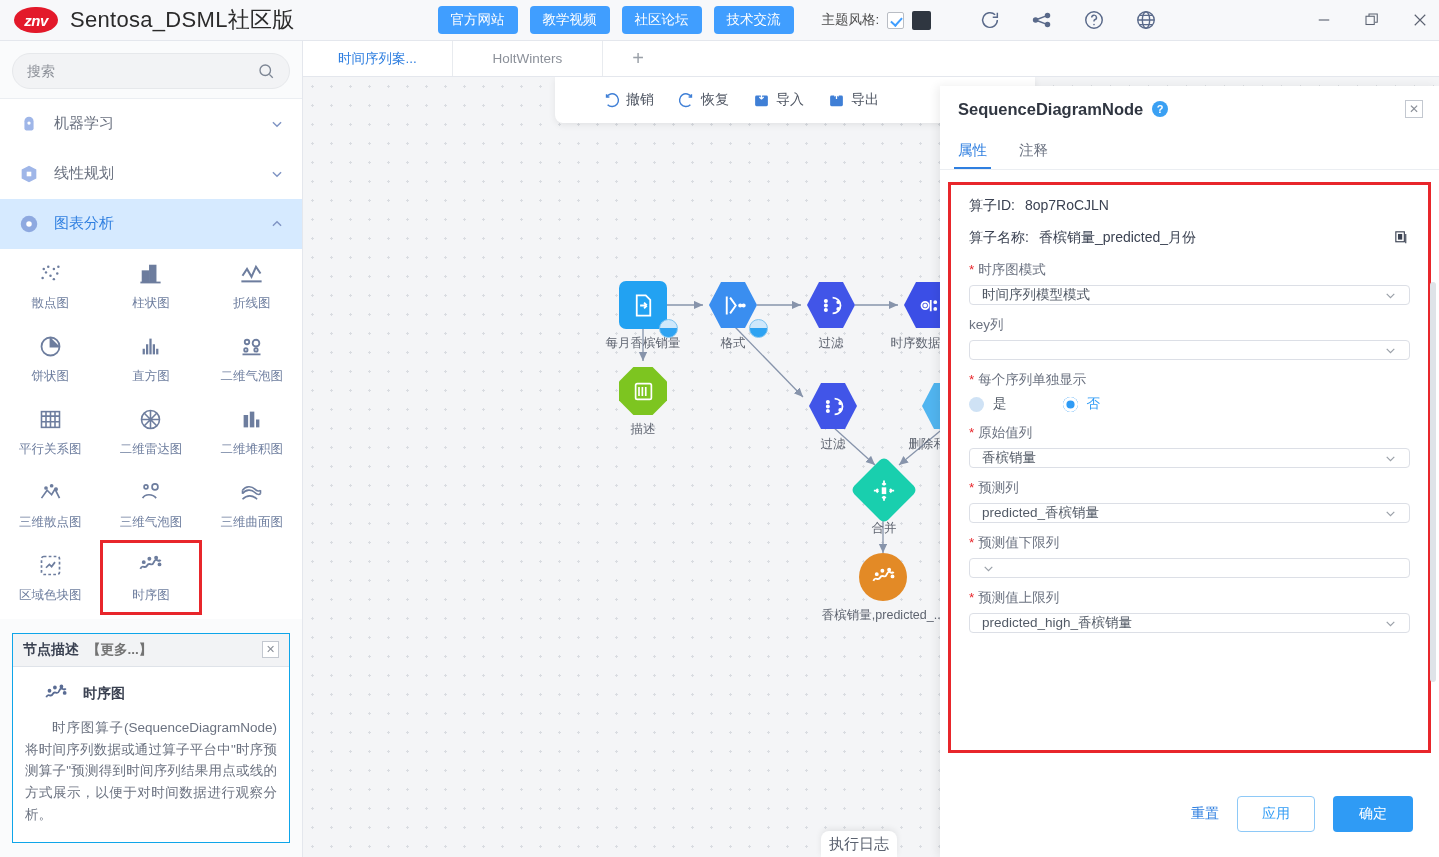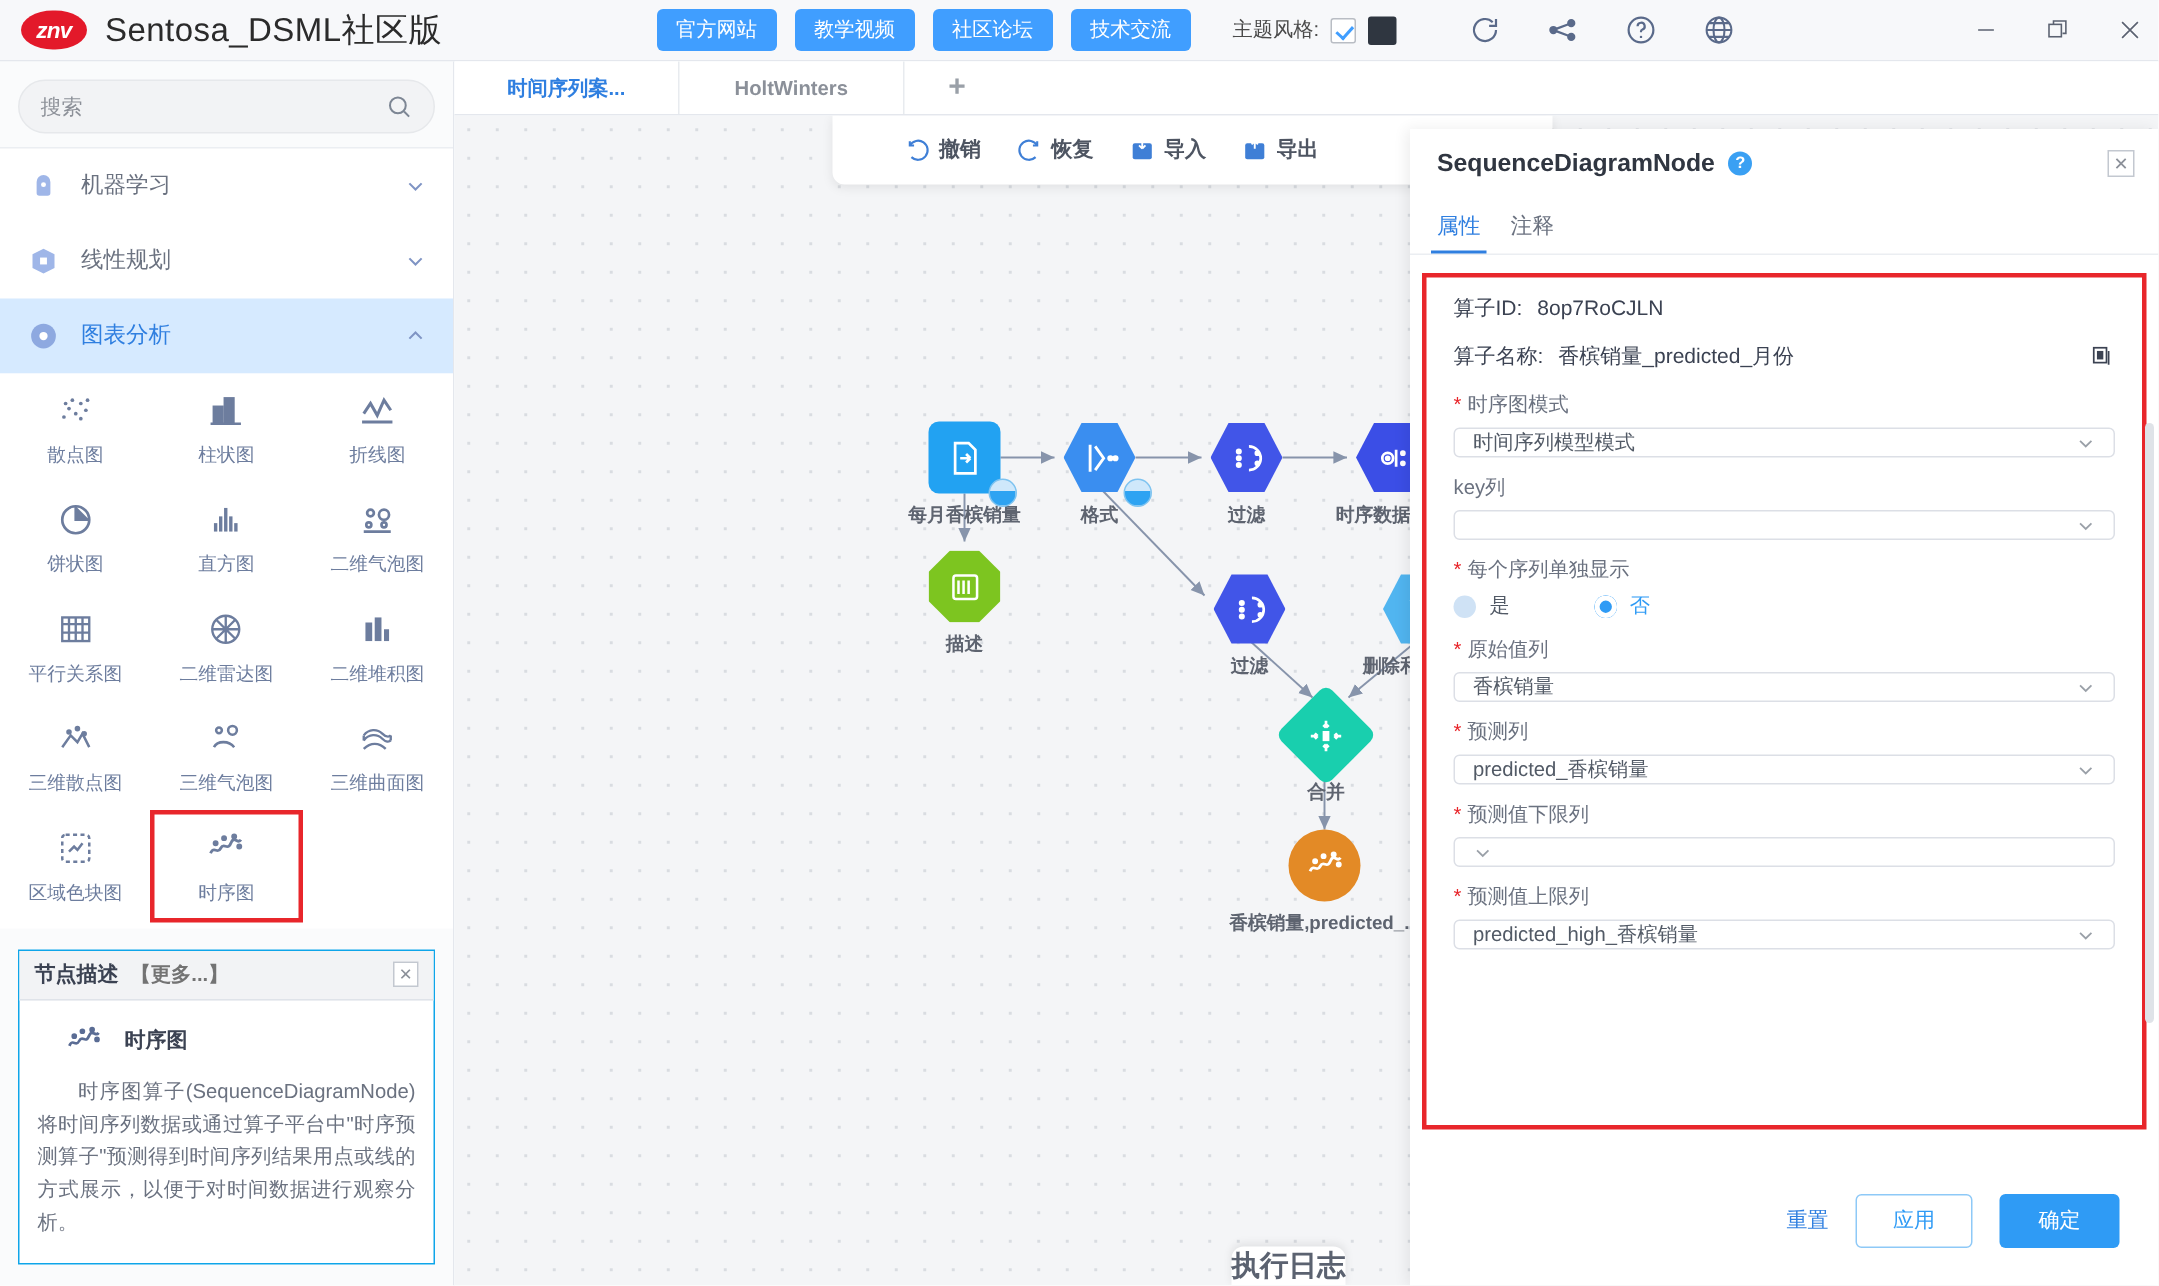--- a/index.html
+++ b/index.html
@@ -109,21 +109,21 @@
   .desc-body { padding: 14px 12px 16px 12px; }
   .desc-node { display: flex; align-items: center; gap: 14px; padding-left: 18px; }
   .desc-node-ico { width: 26px; height: 26px; color: #5a6c94; }
   .desc-node-name { font-size: 14px; color: #3b4252; font-weight: bold; }
   .desc-text {
     margin-top: 10px; font-size: 13.5px; line-height: 1.62; color: #6b7280;
     text-indent: 2em; text-align: justify;
   }
 
   
-  .canvas-area { position: absolute; left: 303px; top: 41px; right: 0; bottom: 0; background: #fff; font-weight: bold; }
+  .canvas-area { position: absolute; left: 303px; top: 41px; right: 0; bottom: 0; background: #fff; }
   .tabbar {
     height: 36px; background: #fff; border-bottom: 1px solid #e4e7ed;
     display: flex; align-items: stretch;
   }
   .tab {
     width: 150px; display: flex; align-items: center; justify-content: center;
     font-size: 13.5px; color: #8b9099; border-right: 1px solid #e8ebef; cursor: pointer;
   }
   .tab.active { color: #2f7fe0; }
   .tab-add {
@@ -174,41 +174,41 @@
     background: #fff; border-radius: 14px 0 0 14px;
     box-shadow: -2px 0 6px rgba(0,0,0,0.10);
     display: flex; align-items: center; justify-content: center; cursor: pointer; z-index: 4;
   }
   .collapse-tab svg { width: 15px; height: 15px; color: #55606f; }
   .log-tab {
     position: absolute; left: 518px; bottom: 0; width: 76px; height: 26px;
     background: #fff; border-radius: 8px 8px 0 0;
     box-shadow: 0 -2px 6px rgba(0,0,0,0.08);
     display: flex; align-items: center; justify-content: center;
-    font-size: 19px; color: #5b6savings; color: #5b6270; cursor: pointer; z-index: 4;
+    font-size: 15px; color: #5b6savings; color: #5b6270; cursor: pointer; z-index: 4;
   }
 
   
   .rpanel {
     position: absolute; right: 0; top: 86px; width: 499px; bottom: 0;
     background: #fff; box-shadow: -3px 0 9px rgba(0,0,0,0.07); z-index: 10;
   }
   .rp-head { height: 46px; display: flex; align-items: center; padding: 0 16px 0 18px; }
   .rp-title { font-size: 16.5px; color: #303641; font-weight: bold; }
   .rp-help {
     margin-left: 9px; width: 16px; height: 16px; border-radius: 50%;
     background: #3aa0f3; color: #fff; font-size: 11px; font-weight: bold;
     display: flex; align-items: center; justify-content: center; cursor: pointer;
   }
   .rp-close {
     margin-left: auto; width: 18px; height: 18px; border: 1px solid #c3c8d0;
     color: #8b9099; display: flex; align-items: center; justify-content: center;
     font-size: 12px; cursor: pointer;
   }
-  .rp-tabs { height: 38px; display: flex; gap: 20px; padding-left: 18px; border-bottom: 1px solid #ebeef2; }
+  .rp-tabs { height: 38px; display: flex; gap: 32px; padding-left: 18px; border-bottom: 1px solid #ebeef2; }
   .rp-tab {
     font-size: 14.5px; color: #6b7280; display: flex; align-items: center;
     position: relative; cursor: pointer;
   }
   .rp-tab.active { color: #2f7fe0; }
   .rp-tab.active::after {
     content: ""; position: absolute; left: -4px; right: -4px; bottom: 0; height: 2.5px; background: #2f7fe0;
   }
 
   .rp-form {

